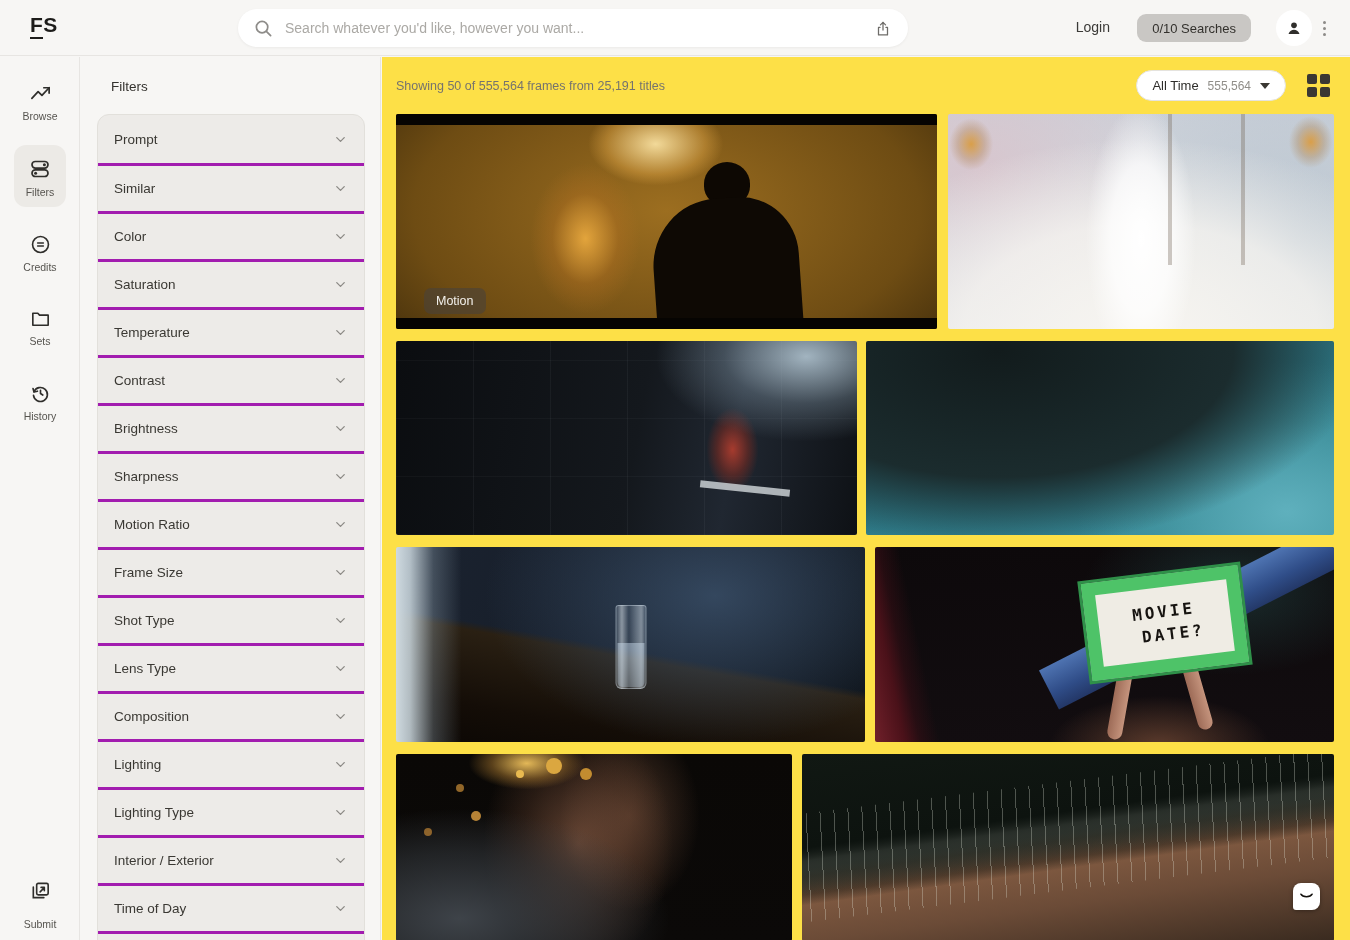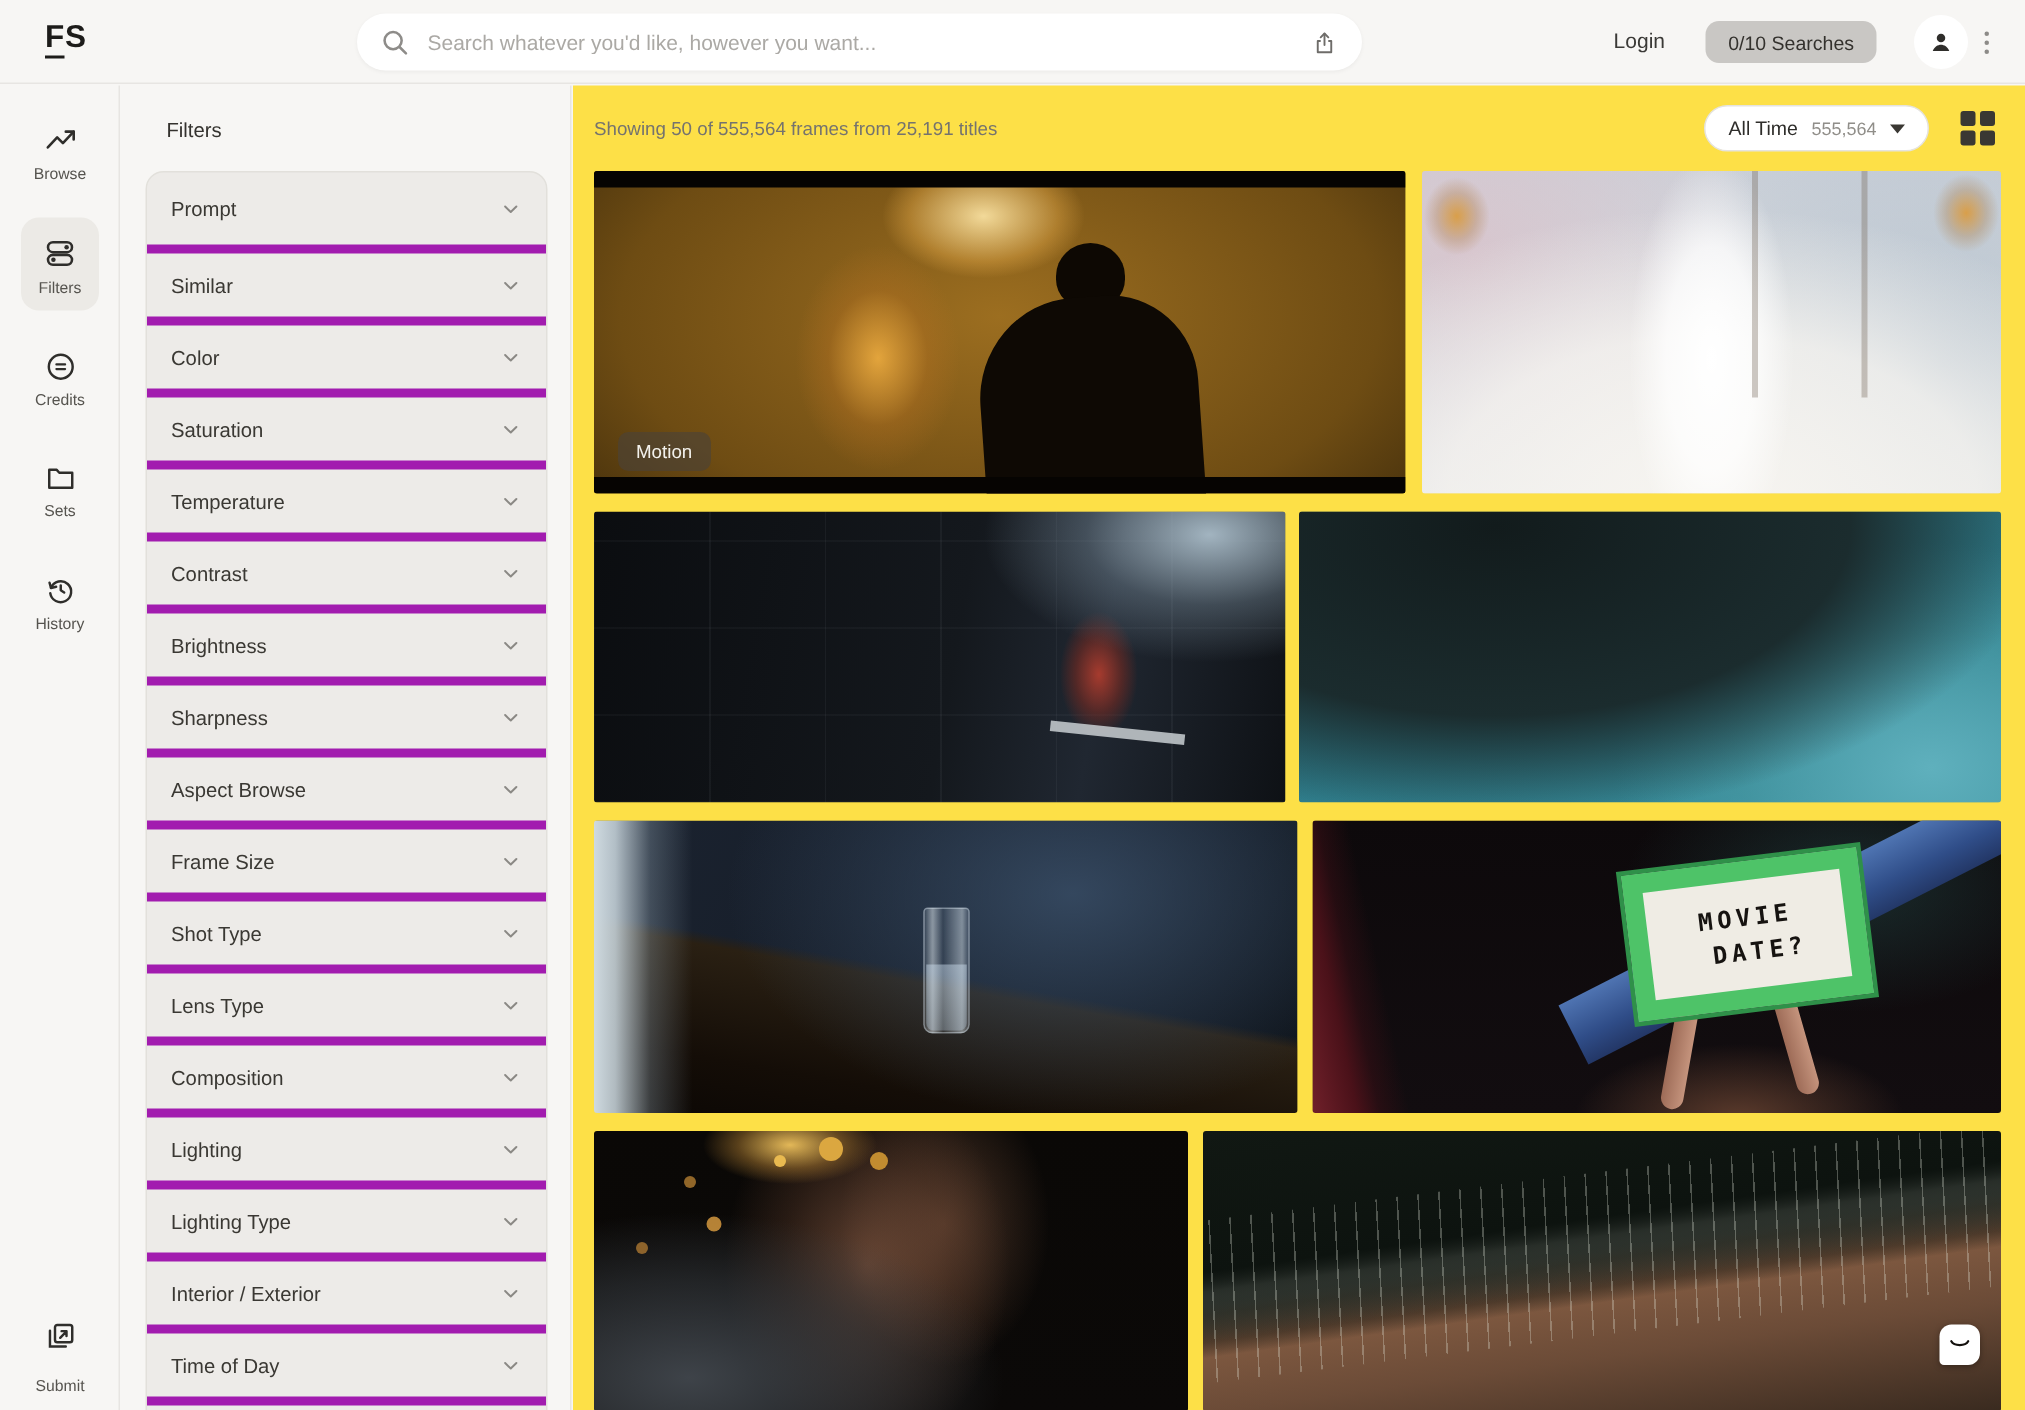--- a/index.html
+++ b/index.html
@@ -43,21 +43,21 @@
   .ri-browse{top:25px;} .ri-filters{top:100px;} .ri-credits{top:176px;}
   .ri-sets{top:250px;} .ri-history{top:325px;} .ri-submit{top:822px;gap:16px;}
 
   
   .fpanel { position:absolute; top:57px; left:81px; width:300px; height:883px;
             background:#f7f6f4; border-right:1px solid #e7e5e2; overflow:hidden; z-index:5; }
   .fp-title { position:absolute; left:30px; top:22px; font-size:13.5px; color:#34322e; }
   .fp-card { position:absolute; left:16px; top:57px; width:268px; background:#edebe8;
              border:1px solid #e2e0db; border-radius:12px; overflow:hidden; }
   .fp-row { height:48px; display:flex; align-items:center; justify-content:space-between;
-            padding:0 16px; border-top:6px solid #a21caf; cursor:pointer; }
+            padding:0 16px; border-top:3px solid #a21caf; cursor:pointer; }
   .fp-row:first-child { border-top:none; }
   .fp-row .lbl { font-size:13.5px; color:#3a3833; }
 
   
   .content { position:absolute; top:57px; left:382px; width:968px; height:883px;
              background:#fde047; overflow:hidden; }
   .summary { position:absolute; left:14px; top:22px; font-size:12.5px; color:#75736e; }
   .media-pill { position:absolute; right:64px; top:13px; height:31px; background:#fff;
                 border:1px solid #e5e3de; border-radius:16px; display:flex; align-items:center;
                 gap:9px; padding:0 15px; cursor:pointer; }
@@ -86,21 +86,21 @@
         radial-gradient(55px 75px at 35% 58%, rgba(242,176,66,.85), rgba(185,115,35,.35) 60%, transparent),
         radial-gradient(460px 260px at 50% 45%, #9c6e20, #6e4c13 55%, #342409 88%),
         linear-gradient(#191105,#191105); }
   .t1::before,.t1::after { content:""; position:absolute; left:0; width:100%; height:11px; background:#060402; z-index:3;}
   .t1::before{top:0;} .t1::after{bottom:0;}
   .t1 .sil { position:absolute; left:250px; top:48px; width:160px; height:175px; z-index:2; }
   .t1 .sil::before { content:""; position:absolute; left:58px; top:0; width:46px; height:44px;
         border-radius:50% 50% 45% 45%; background:#0d0803; }
   .t1 .sil::after { content:""; position:absolute; left:8px; top:36px; width:146px; height:150px;
         border-radius:45% 40% 10% 10%; background:#0e0904; transform:rotate(-4deg); }
-  .badge-motion { position:absolute; left:16px; bottom:15px; z-index:4;
+  .badge-motion { position:absolute; left:28px; bottom:15px; z-index:4;
         background:rgba(74,66,57,.62); color:#f3f1ec; font-size:12.5px;
         padding:6px 12px; border-radius:7px; }
 
   
   .t2 { background:
         radial-gradient(22px 26px at 6% 14%, #d99f4a, rgba(170,115,50,.3) 60%, transparent),
         radial-gradient(22px 26px at 94% 13%, #d99f4a, rgba(170,115,50,.3) 60%, transparent),
         radial-gradient(55px 135px at 50% 58%, #ffffff, rgba(255,255,255,.75) 55%, transparent),
         radial-gradient(320px 190px at 50% 100%, #f6f4f0, rgba(246,244,240,.8) 55%, transparent),
         radial-gradient(200px 170px at 8% 25%, rgba(216,196,204,.9), transparent),
@@ -324,21 +324,21 @@
           <polyline points="4,6 8,10 12,6" fill="none" stroke="#8b8985" stroke-width="1.4" stroke-linecap="round" stroke-linejoin="round"></polyline>
         </svg>
       </div>
       <div class="fp-row">
         <span class="lbl">Sharpness</span>
         <svg width="15" height="15" viewBox="0 0 16 16">
           <polyline points="4,6 8,10 12,6" fill="none" stroke="#8b8985" stroke-width="1.4" stroke-linecap="round" stroke-linejoin="round"></polyline>
         </svg>
       </div>
       <div class="fp-row">
-        <span class="lbl">Aspect Browse</span>
+        <span class="lbl">Motion Ratio</span>
         <svg width="15" height="15" viewBox="0 0 16 16">
           <polyline points="4,6 8,10 12,6" fill="none" stroke="#8b8985" stroke-width="1.4" stroke-linecap="round" stroke-linejoin="round"></polyline>
         </svg>
       </div>
       <div class="fp-row">
         <span class="lbl">Frame Size</span>
         <svg width="15" height="15" viewBox="0 0 16 16">
           <polyline points="4,6 8,10 12,6" fill="none" stroke="#8b8985" stroke-width="1.4" stroke-linecap="round" stroke-linejoin="round"></polyline>
         </svg>
       </div>

